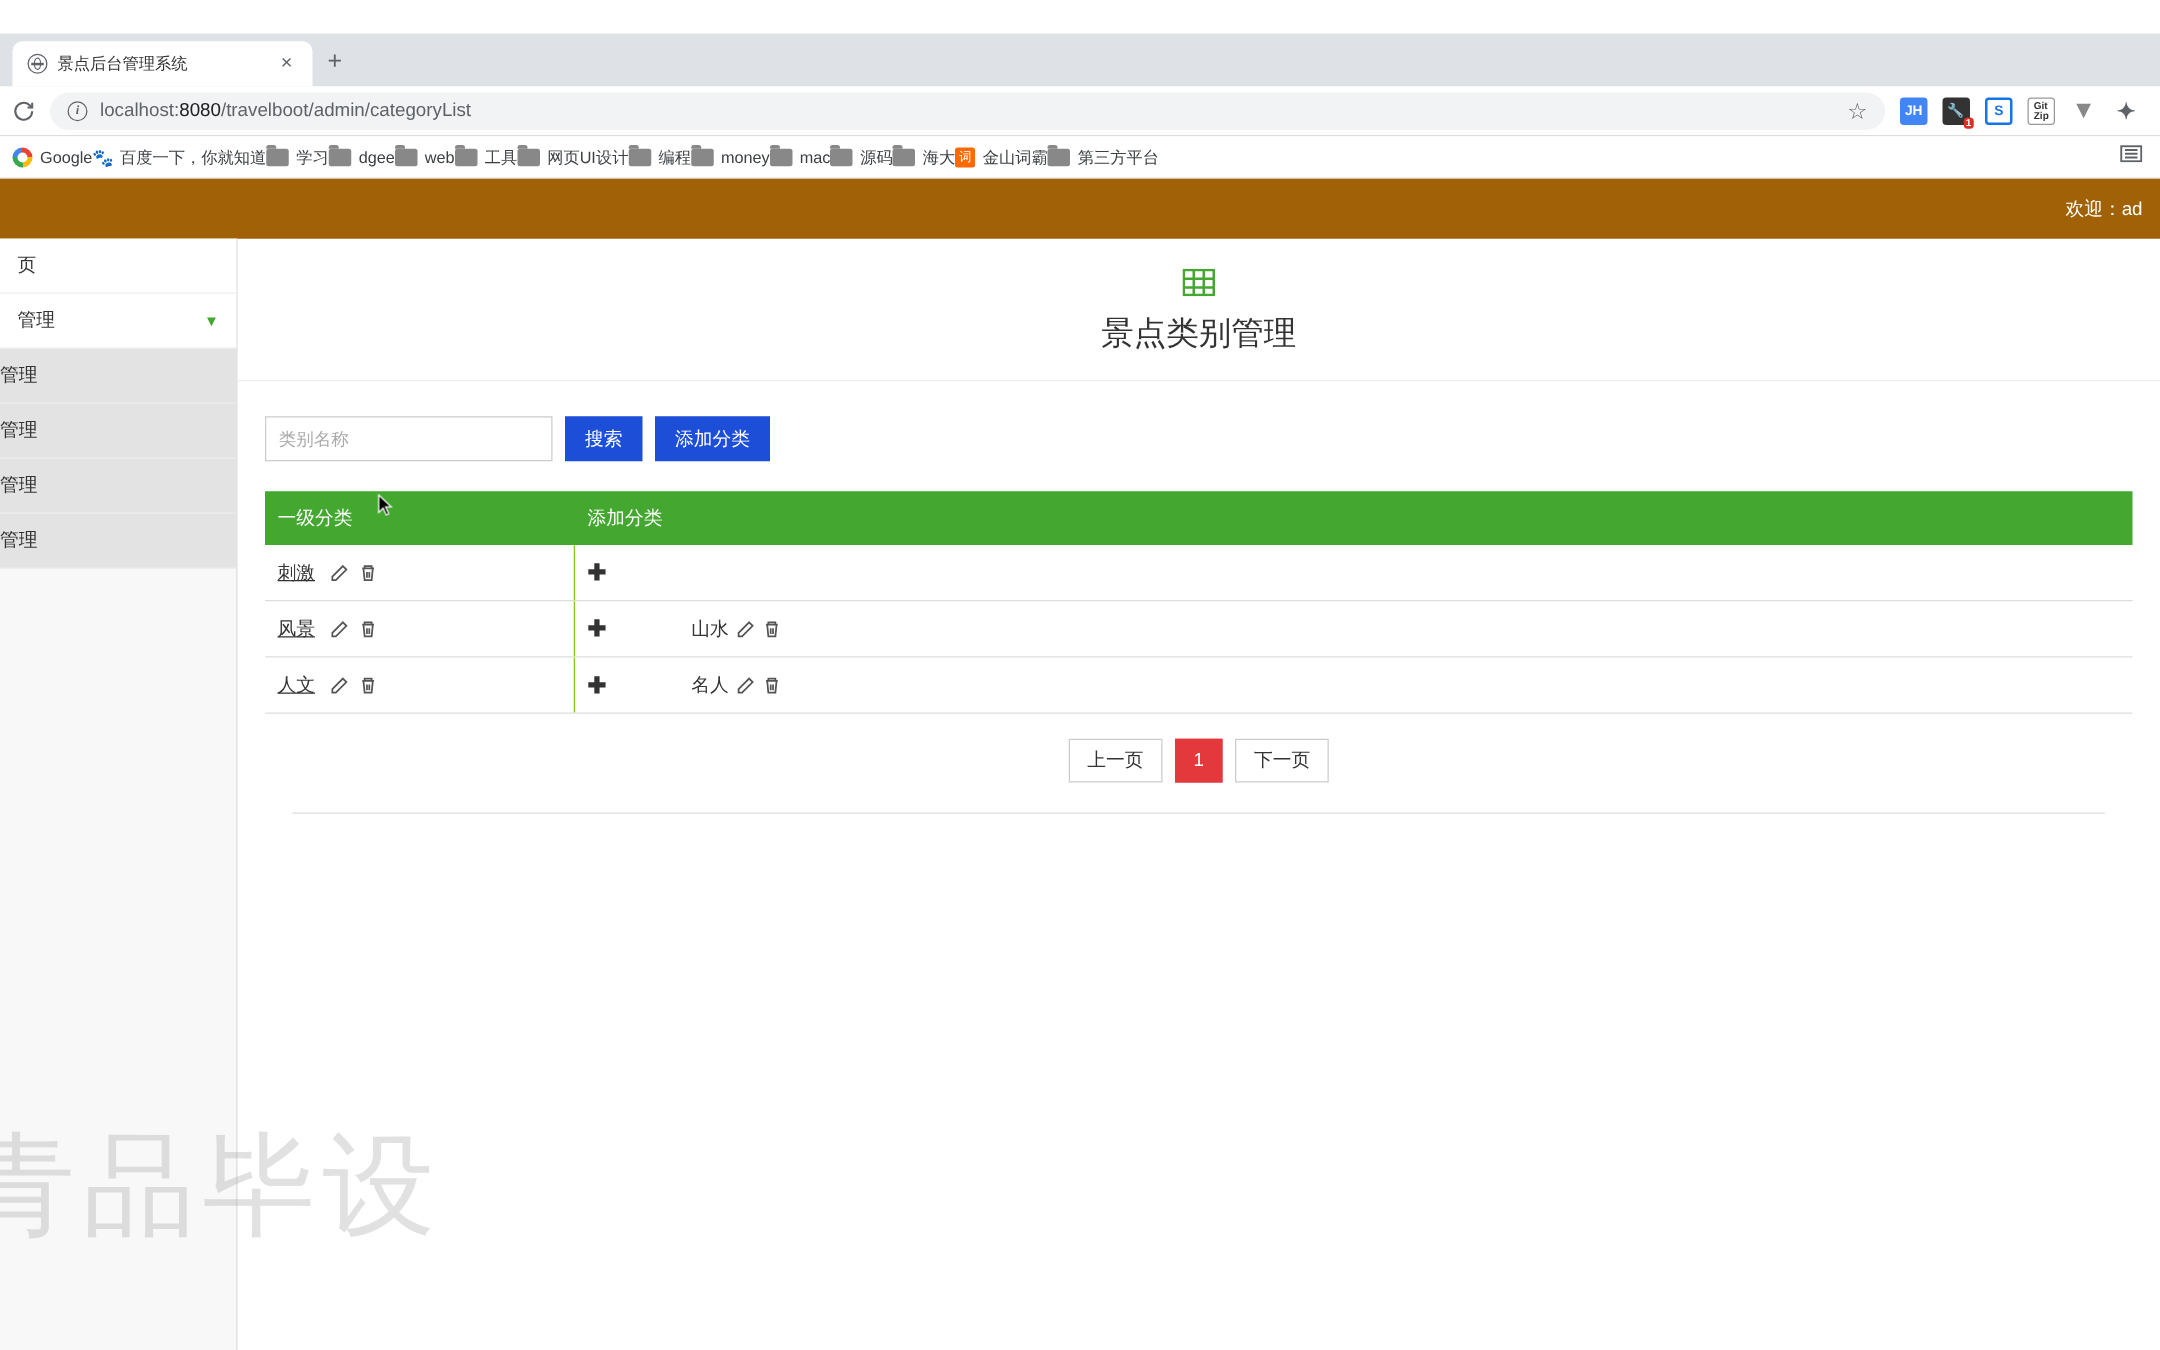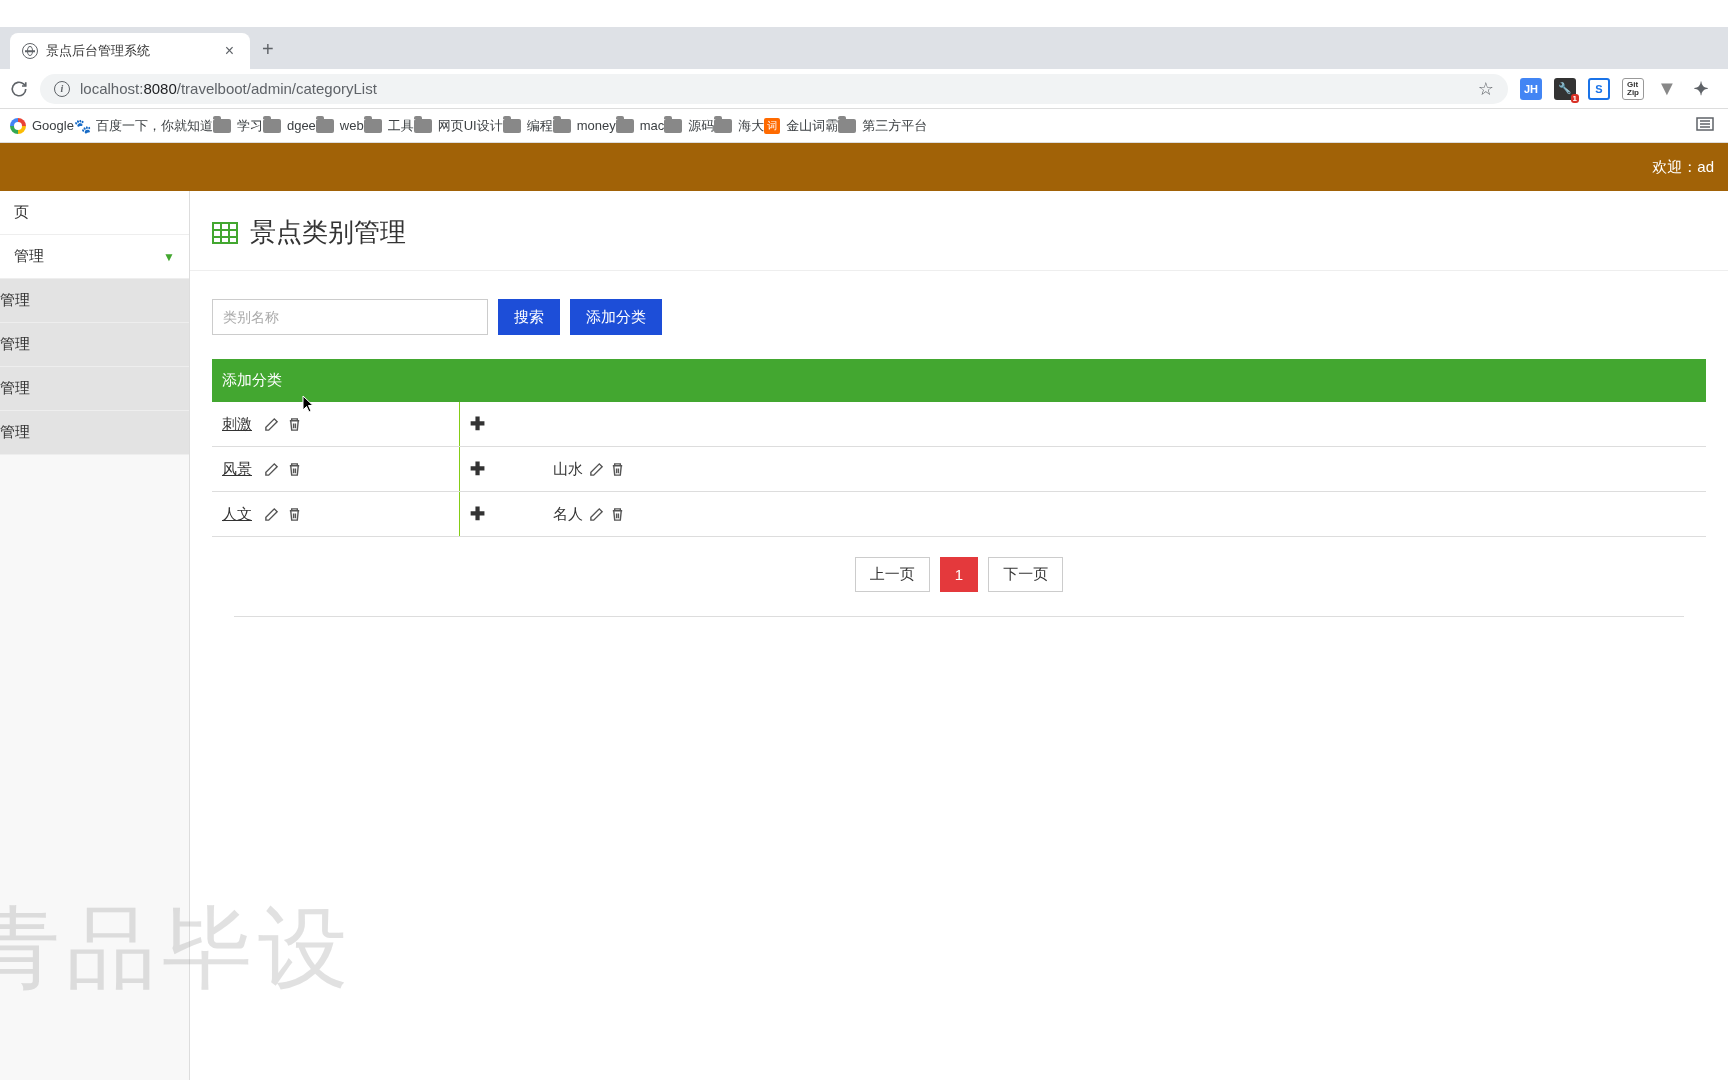--- a/index.html
+++ b/index.html
@@ -41,26 +41,26 @@
     
     
     .content-row { display: flex; height: calc(1080px - 42px - 40px - 34px - 48px); }
     .sidebar { width: 190px; border-right: 1px solid #ddd; background: #f8f8f8; }
     .sidebar-item { padding: 12px 14px; font-size: 15px; color: #333; cursor: pointer; display: flex; align-items: center; justify-content: space-between; border-bottom: 1px solid #eee; }
     .sidebar-item.parent { background: #fff; }
     .sidebar-item.child { background: #e3e3e3; padding-left: 0; }
     .chevron-down { color: #43a730; font-size: 12px; }
     
     .main { flex: 1; padding: 0; }
-    .page-title-row { display: flex; align-items: center; gap: 12px; padding: 24px 22px 20px; border-bottom: 1px solid #eee; }
+    .page-title-row { display: flex; align-items: center; gap: 12px; padding: 24px 22px 20px; border-bottom: 1px solid #eee; flex-direction: column; }
     .grid-icon { width: 26px; height: 22px; }
     .page-title { font-size: 26px; color: #333; font-weight: 400; }
     
     .toolbar { padding: 28px 22px 18px; display: flex; gap: 10px; align-items: center; }
-    .search-input { width: 276px; height: 36px; border: 1px solid #ccc; padding: 0 10px; font-size: 14px; background: #fff; }
+    .search-input { width: 230px; height: 36px; border: 1px solid #ccc; padding: 0 10px; font-size: 14px; background: #fff; }
     .search-input::placeholder { color: #aaa; }
     .btn { height: 36px; padding: 0 16px; background: #1d4ed8; color: #fff; border: none; font-size: 15px; cursor: pointer; }
     
     .category-table { margin: 6px 22px 0; }
     .thead { display: flex; background: #43a730; color: #fff; }
     .th1 { width: 248px; padding: 12px 10px; font-size: 15px; }
     .th2 { flex: 1; padding: 12px 10px; font-size: 15px; }
     .trow { display: flex; border-bottom: 1px solid #ddd; }
     .td1 { width: 248px; padding: 11px 10px; display: flex; align-items: center; gap: 12px; border-right: 1px solid #84cc16; font-size: 15px; color: #333; text-decoration: underline; }
     .td2 { flex: 1; padding: 11px 10px; display: flex; align-items: center; gap: 24px; font-size: 15px; color: #333; }
@@ -219,20 +219,21 @@
     </div>
 
     <div class="toolbar">
       <input class="search-input" placeholder="类别名称" style="">
       <button class="btn">搜索</button>
       <button class="btn">添加分类</button>
     </div>
 
     <div class="category-table">
       <div class="thead">
+        <div class="th1">一级分类</div>
         <div class="th2">添加分类</div>
       </div>
       <div id="tbody">
           <div class="trow">
             <div class="td1">
               <span>刺激</span>
               <span class="row-actions">
                 <svg class="ico-svg" viewBox="0 0 16 16">
                   <path d="M11 2l3 3L5 14H2v-3L11 2z"></path>
                 </svg>

